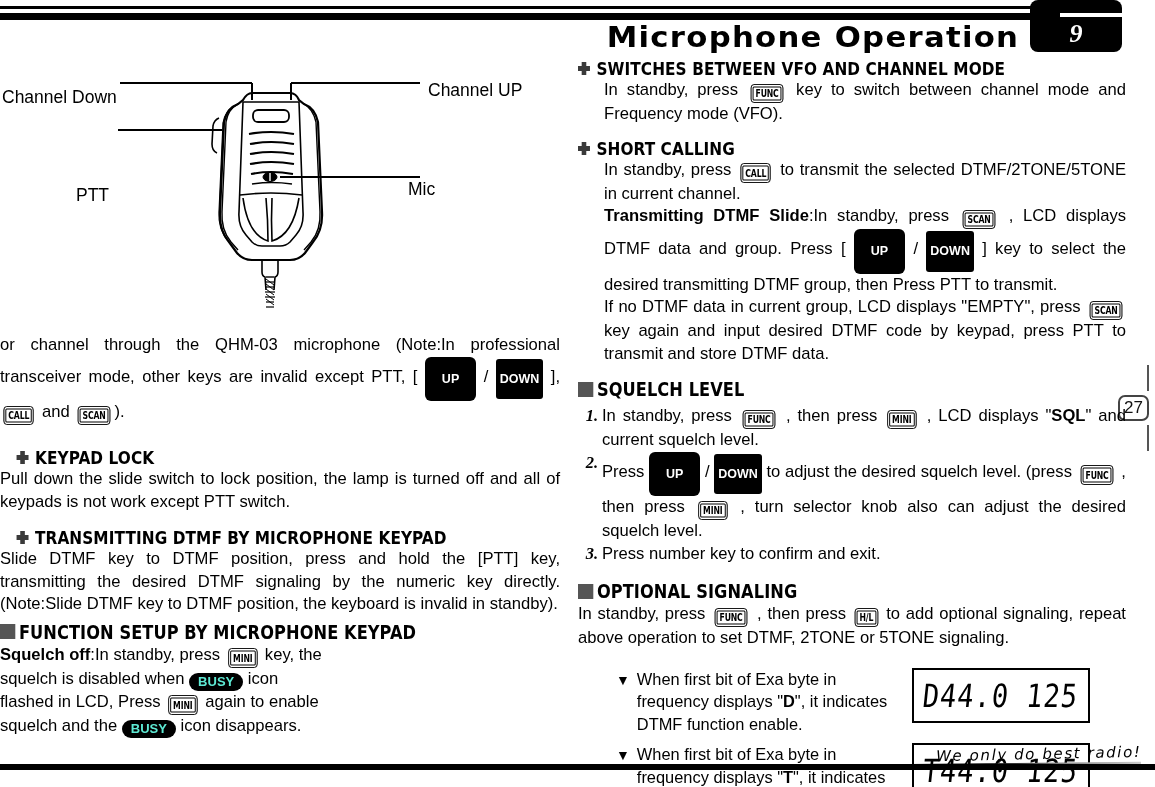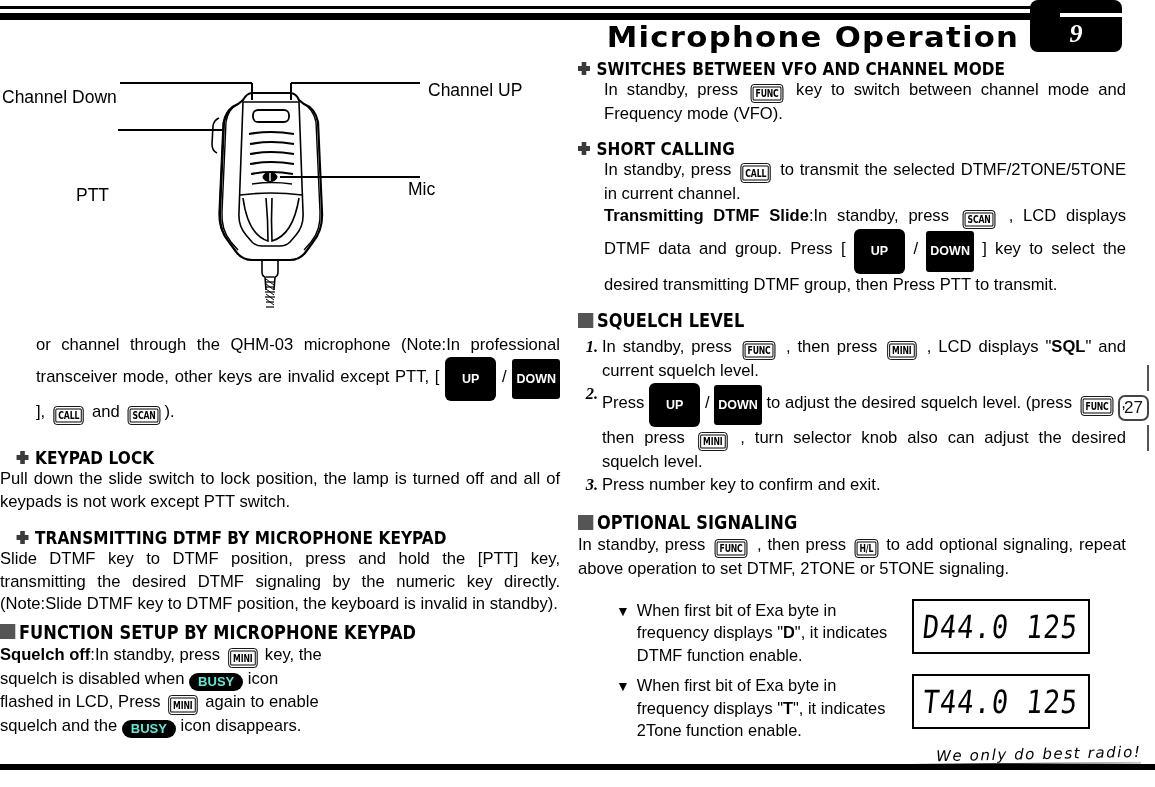--- a/index.html
+++ b/index.html
@@ -353,21 +353,21 @@
         <path d="M266 247 L274 247" stroke-width="1.2"></path>
         <path d="M266 219 L274 225 M266 224 L274 230 M266 229 L274 235 M266 234 L274 240 M266 239 L274 245" stroke-width="1"></path>
       </g>
     </svg>
     <div class="lbl lbl-chdown">Channel Down</div>
     <div class="lbl lbl-ptt">PTT</div>
     <div class="lbl lbl-chup">Channel UP</div>
     <div class="lbl lbl-mic">Mic</div>
   </div>
 
-  <div class="para" style="margin-top:2px;margin-left:36px;">
+  <div class="para" style="margin-top:2px;">
     <span>or channel through the QHM-03 microphone (Note:In professional transceiver mode, other keys are invalid except PTT, [ </span><span class="key-up">UP</span><span> / </span><span class="key-down">DOWN</span><span> ], </span><span class="key">CALL</span><span> and </span><span class="key">SCAN</span><span>).</span>
   </div>
 
   <div class="h-sub mt22" style="padding-left:18px;">
     <span class="bullet-cross"></span>
     <span>KEYPAD LOCK</span>
   </div>
   <div class="para mt6 indent-sm">Pull down the slide switch to lock position, the lamp is turned off and all of keypads is not work except PTT switch.</div>
 
   <div class="h-sub mt14" style="padding-left:18px;">
@@ -397,20 +397,23 @@
 
   <div class="h-sub mt12">
     <span class="bullet-cross"></span>
     <span>SHORT CALLING</span>
   </div>
   <div class="para mt6 indent">
     <span>In standby, press </span><span class="key">CALL</span><span> to transmit the selected DTMF/2TONE/5TONE in current channel.</span>
   </div>
   <div class="para indent">
     <b class="bold">Transmitting DTMF Slide</b><span>:In standby, press </span><span class="key">SCAN</span><span> , LCD displays DTMF data and group. Press [ </span><span class="key-up">UP</span><span> / </span><span class="key-down">DOWN</span><span> ] key to select the desired transmitting  DTMF group, then Press PTT to transmit.</span>
+  </div>
+  <div class="para indent">
+    <span>If no DTMF data in current group, LCD displays "EMPTY", press </span><span class="key">SCAN</span><span> key again and input desired DTMF code by keypad, press PTT to transmit and store DTMF data.</span>
   </div>
 
   <div class="h-main mt12">
     <span class="bullet-square"></span>
     <span>SQUELCH LEVEL</span>
   </div>
   <ul class="num-list mt4">
     <li class="num-item">
       <span class="num">1.</span>
       <span class="num-body">

